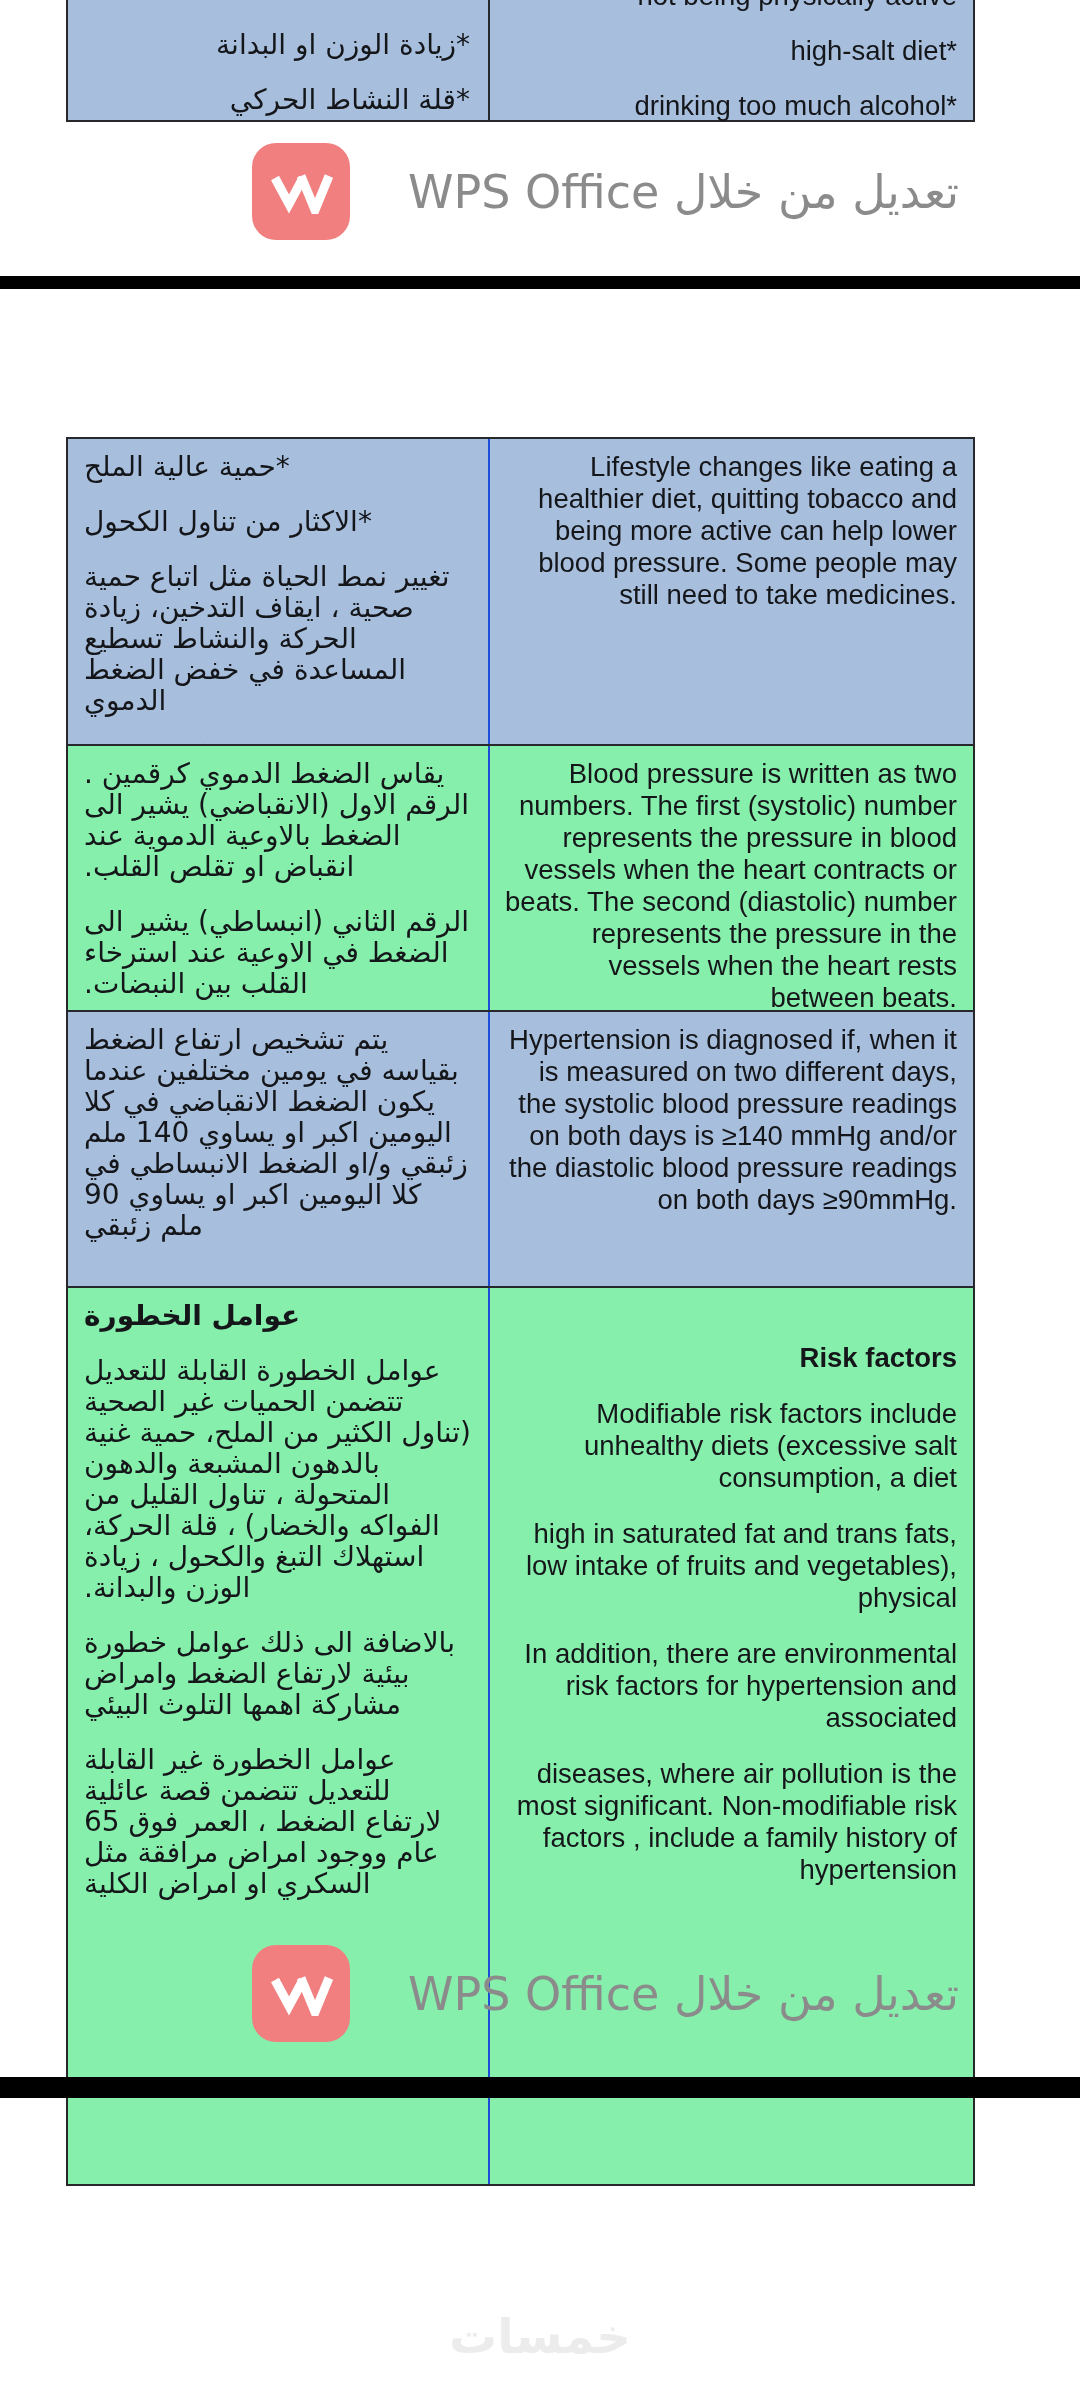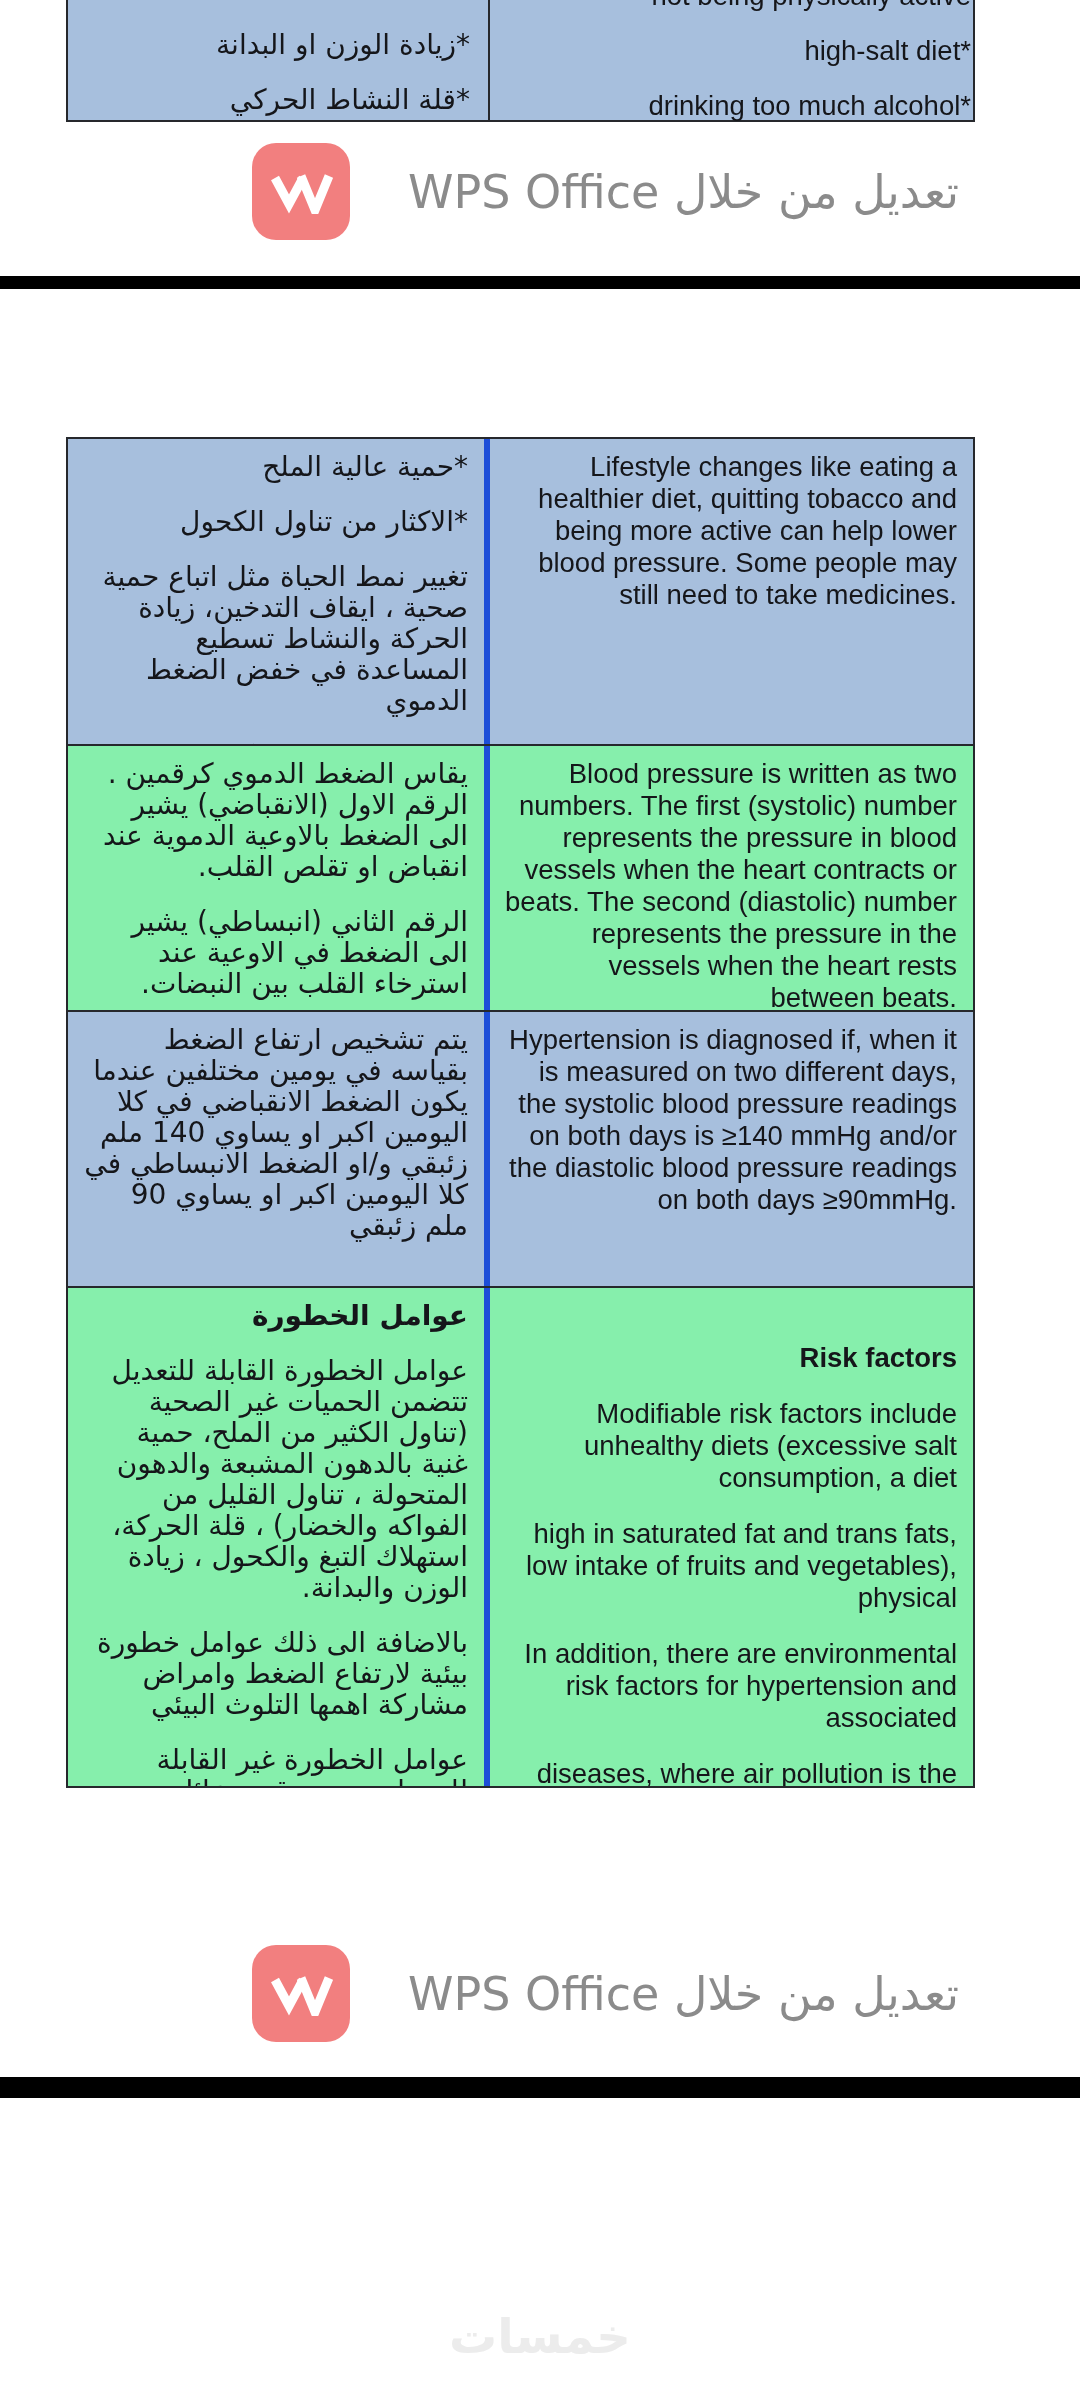--- a/index.html
+++ b/index.html
@@ -11,36 +11,36 @@
   .tbl{
     position:absolute;left:66px;width:909px;box-sizing:border-box;
     border:2px solid #26282c;
   }
   .row{display:grid;grid-template-columns:422px 1fr;box-sizing:border-box;}
   .row + .row{border-top:2px solid #26282c;}
   .row.dark{background:#a7bfdd;}
   .row.light{background:#86efac;}
   .cell{box-sizing:border-box;padding:12px 16px 0 16px;overflow:hidden;}
   .cell.ar{
-    border-right:6px solid #1d4ed8;direction:rtl;text-align:right;
+    border-right:2px solid #1d4ed8;direction:rtl;text-align:left;
     font-size:28px;line-height:31px;
     font-family:"DejaVu Sans","Liberation Sans",sans-serif;
   }
   .cell.en{direction:ltr;text-align:right;font-size:27.5px;line-height:32px;padding-left:12px;}
   .cell p{margin:0 0 24px 0;}
   .cell p.title{font-weight:bold;}
   .cell.en p.title{margin-top:42px;}
   
   .toptbl{
     position:absolute;left:66px;top:-72px;width:909px;height:194px;
     box-sizing:border-box;border:2px solid #26282c;background:#a7bfdd;
   }
   .toptbl .vdiv{position:absolute;left:420px;top:0;bottom:0;width:2px;background:#26282c;}
   .topline{position:absolute;height:32px;white-space:nowrap;}
-  .topline.en{left:436px;right:2px;text-align:right;font-size:27.5px;line-height:32px;}
+  .topline.en{left:436px;right:16px;text-align:right;font-size:27.5px;line-height:32px;}
   .topline.ar{
     left:10px;width:392px;text-align:right;direction:rtl;
     font-size:28px;line-height:32px;
     font-family:"DejaVu Sans","Liberation Sans",sans-serif;
   }
   
   .wm-logo{
     position:absolute;left:252px;width:98px;height:97px;border-radius:24px;
     background:#f27f7f;display:flex;align-items:center;justify-content:center;
   }
@@ -106,21 +106,21 @@
 
     <div class="row dark" style="height:276px">
       <div class="cell ar">
         <p>يتم تشخيص ارتفاع الضغط بقياسه في يومين مختلفين عندما يكون الضغط الانقباضي في كلا اليومين اكبر او يساوي 140 ملم زئبقي و/او الضغط الانبساطي في كلا اليومين اكبر او يساوي 90 ملم زئبقي</p>
       </div>
       <div class="cell en">
         <p>Hypertension is diagnosed if, when it is measured on two different days, the systolic blood pressure readings on both days is ≥140 mmHg and/or the diastolic blood pressure readings on both days ≥90mmHg.</p>
       </div>
     </div>
 
-    <div class="row light" style="height:500px">
+    <div class="row light" style="height:898px">
       <div class="cell ar">
         <p class="title">عوامل الخطورة</p>
         <p>عوامل الخطورة القابلة للتعديل تتضمن الحميات غير الصحية (تناول الكثير من الملح، حمية غنية بالدهون المشبعة والدهون المتحولة ، تناول القليل من الفواكه والخضار) ، قلة الحركة، استهلاك التبغ والكحول ، زيادة الوزن والبدانة.</p>
         <p>بالاضافة الى ذلك عوامل خطورة بيئية لارتفاع الضغط وامراض مشاركة اهمها التلوث البيئي</p>
         <p>عوامل الخطورة غير القابلة للتعديل تتضمن قصة عائلية لارتفاع الضغط ، العمر فوق 65 عام ووجود امراض مرافقة مثل السكري او امراض الكلية</p>
       </div>
       <div class="cell en">
         <p class="title">Risk factors</p>
         <p>Modifiable risk factors include unhealthy diets (excessive salt consumption, a diet</p>
         <p>high in saturated fat and trans fats, low intake of fruits and vegetables), physical</p>

